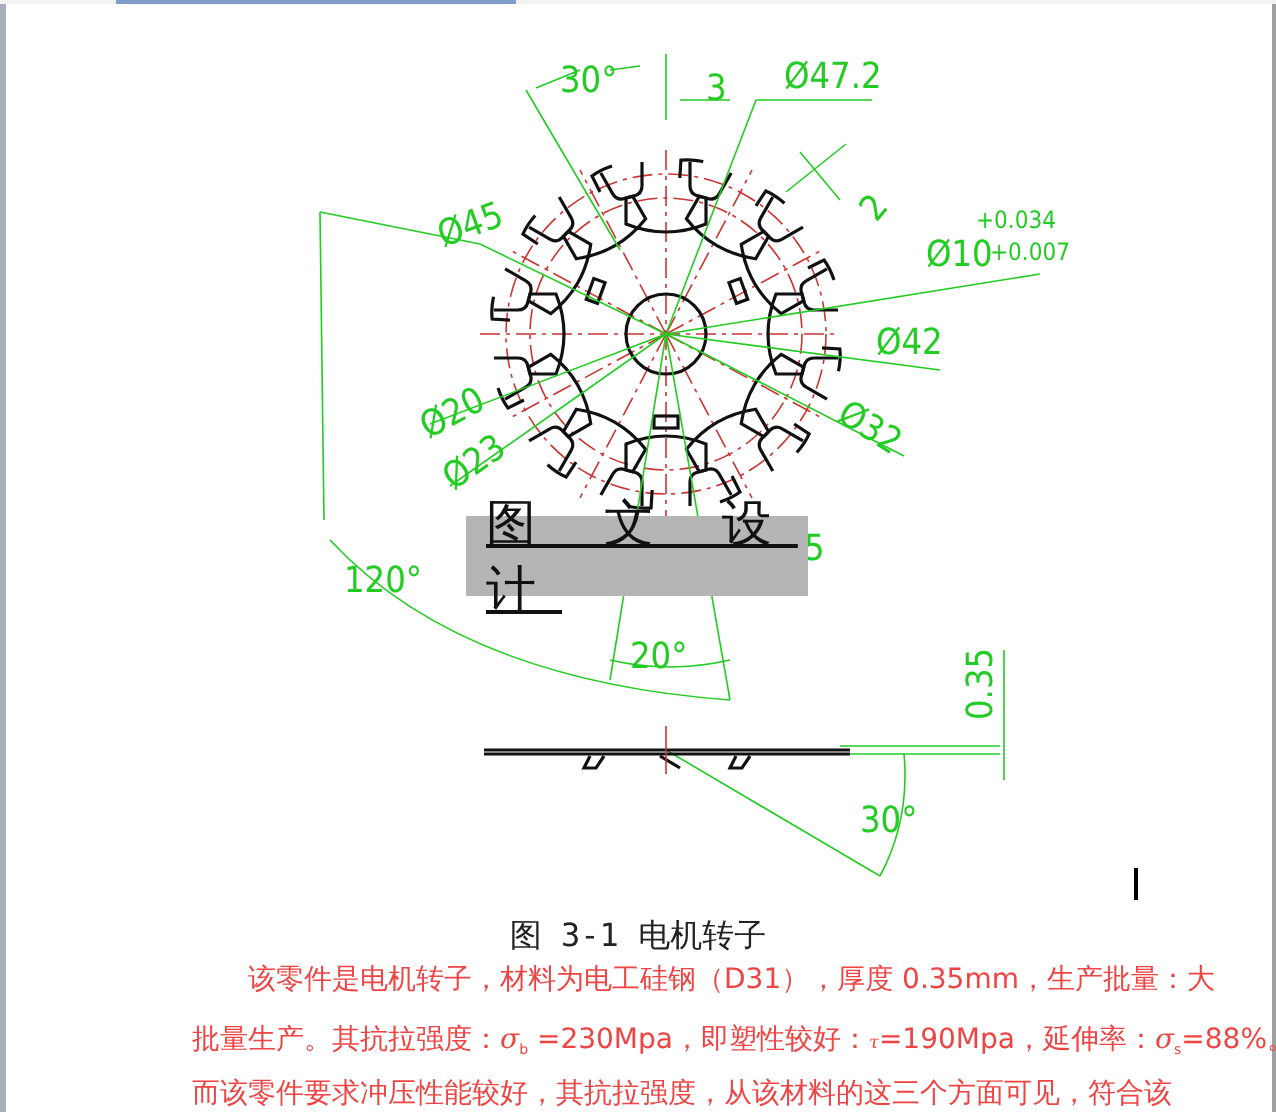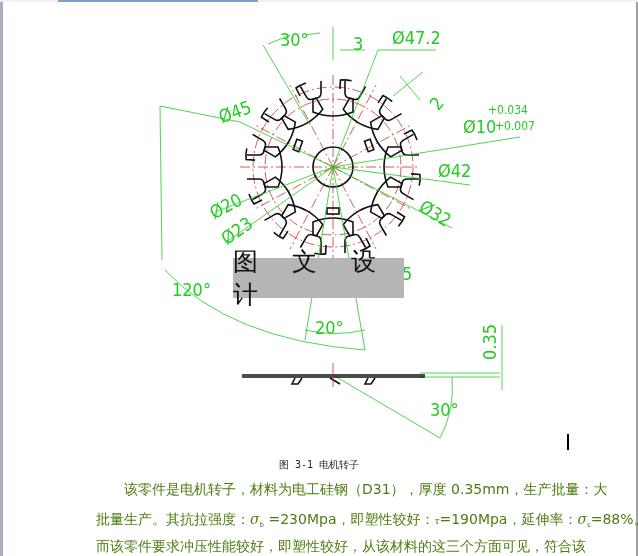--- a/index.html
+++ b/index.html
@@ -10,30 +10,30 @@
   }
   .top-strip { position:absolute; left:0; top:0; width:638px; height:2px; background:#f2f2f2; }
   .top-selection { position:absolute; left:58px; top:0; width:200px; height:2px; background:#7f9fc8; }
   .left-bar { position:absolute; left:0; top:2px; width:3px; height:554px; background:#a9adbd; }
   .right-bar { position:absolute; left:636px; top:2px; width:2px; height:554px; background:#a0a0a0; }
   .drawing { position:absolute; left:0; top:0; width:638px; height:450px; }
   .watermark {
     position:absolute; left:233px; top:258px; width:171px; height:40px;
     background:#b5b5b5; color:#111;
     font-family:"DejaVu Serif", serif; font-size:25px; letter-spacing:13px;
-    display:flex; align-items:center; justify-content:center; box-sizing:border-box;
+    display:flex; align-items:center; justify-content:center; padding-left:10px; box-sizing:border-box;text-decoration:underline;
   }
   .cursor { position:absolute; left:567px; top:434px; width:2px; height:16px; background:#000; }
   .caption {
     position:absolute; left:0; top:458px; width:638px; text-align:center;
-    font-size:10px; color:#222; font-family:"DejaVu Sans Mono", monospace;
+    font-size:16px; color:#222; font-family:"DejaVu Sans Mono", monospace;
   }
   .para {
     position:absolute; left:96px; width:460px;
-    font-size:14px; color:#4d7c0f; white-space:nowrap;
+    font-size:14px; color:#ef4444; white-space:nowrap;
     font-family:"DejaVu Sans", sans-serif;
   }
   .p1 { top:481px; left:124px; }
   .p2 { top:511px; }
   .p3 { top:538px; }
   .sym { font-family:"DejaVu Serif", serif; font-style:italic; font-size:14px; }
   .sub { font-size:7px; vertical-align:-3px; }
 </style>
 </head>
 <body>
@@ -143,13 +143,13 @@
 
 <div class="watermark">图 文 设 计</div>
 <div class="cursor"></div>
 
 <div class="caption">图 3-1 电机转子</div>
 
 <div class="para p1">该零件是电机转子，材料为电工硅钢（D31），厚度 0.35mm，生产批量：大</div>
 <div class="para p2">
   <span>批量生产。其抗拉强度：</span><span class="sym">σ</span><span class="sub">b</span><span> =230Mpa，即塑性较好：</span><span class="sym" style="font-size:9px">τ</span><span>=190Mpa，延伸率：</span><span class="sym">σ</span><span class="sub">s</span><span>=88%。</span>
 </div>
-<div class="para p3">而该零件要求冲压性能较好，即塑性较好，从该材料的这三个方面可见，符合该</div>
+<div class="para p3">而该零件要求冲压性能较好，其抗拉强度，从该材料的这三个方面可见，符合该</div>
 
 </body></html>

